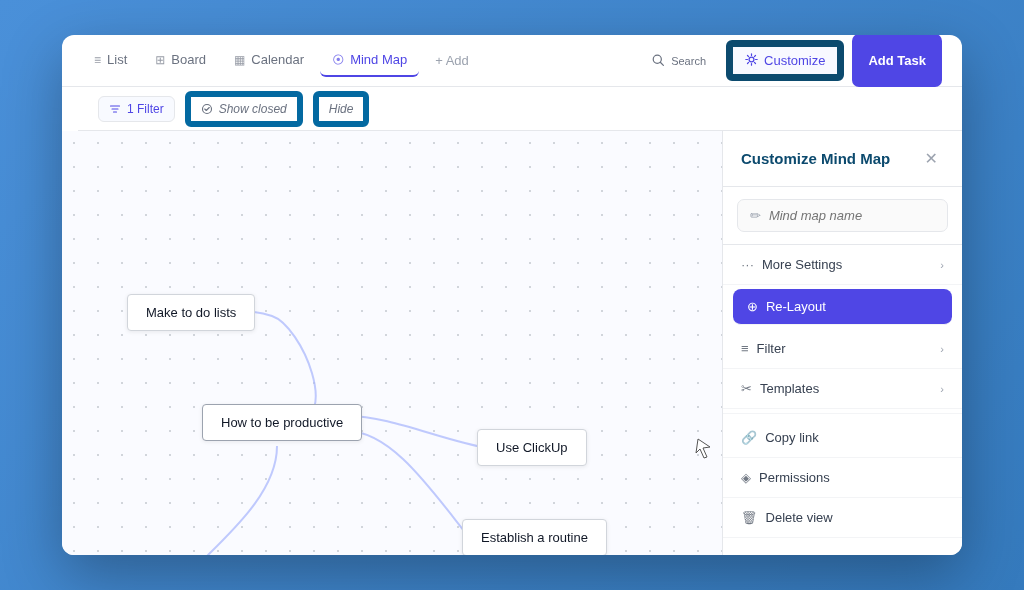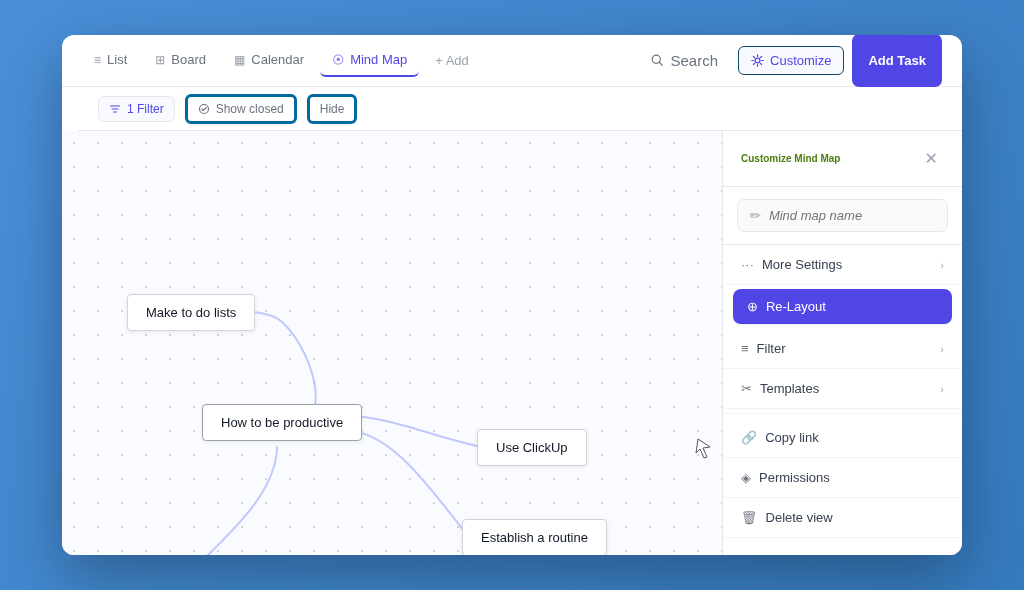--- a/index.html
+++ b/index.html
@@ -72,30 +72,30 @@
       gap: 8px;
     }
     .search-btn {
       display: flex;
       align-items: center;
       gap: 6px;
       padding: 6px 12px;
       border: none;
       background: none;
       color: #6b7280;
-      font-size: 15px;
+      font-size: 11px;
       cursor: pointer;
       border-radius: 6px;
     }
     .customize-btn {
       display: flex;
-      align-items: center;
+      align-items: flex-start;
       gap: 6px;
       padding: 6px 12px;
-      border: 1px solid #0c4a6e;
+      border: 7px solid #0c4a6e;
       background: #f8f9ff;
       color: #4f46e5;
       font-size: 13px;
       cursor: pointer;
       border-radius: 6px;
       font-weight: 500;
     }
     .add-task-btn {
       display: flex;
       align-items: center;
@@ -131,26 +131,27 @@
       font-size: 12px;
       cursor: pointer;
       border-radius: 6px;
       font-weight: 500;
     }
     .toolbar-btn {
       display: flex;
       align-items: center;
       gap: 6px;
       padding: 5px 10px;
-      border: 3px solid #0369a1;
+      border: 6px solid #0369a1;
       background: #fff;
       color: #6b7280;
       font-size: 12px;
       cursor: pointer;
       border-radius: 6px;
+      font-style: italic;
     }
     
     .main-area {
       display: flex;
       flex: 1;
       overflow: hidden;
     }
     
     .mind-map-canvas {
       flex: 1;
@@ -194,23 +195,23 @@
       flex-shrink: 0;
     }
     .panel-header {
       display: flex;
       align-items: center;
       justify-content: space-between;
       padding: 16px 18px;
       border-bottom: 1px solid #e5e7eb;
     }
     .panel-title {
-      font-size: 10px;
+      font-size: 15px;
       font-weight: 600;
-      color: #4d7c0f;
+      color: #0c4a6e;
     }
     .close-btn {
       background: none;
       border: none;
       cursor: pointer;
       color: #9ca3af;
       font-size: 16px;
       padding: 2px 6px;
       border-radius: 4px;
     }

